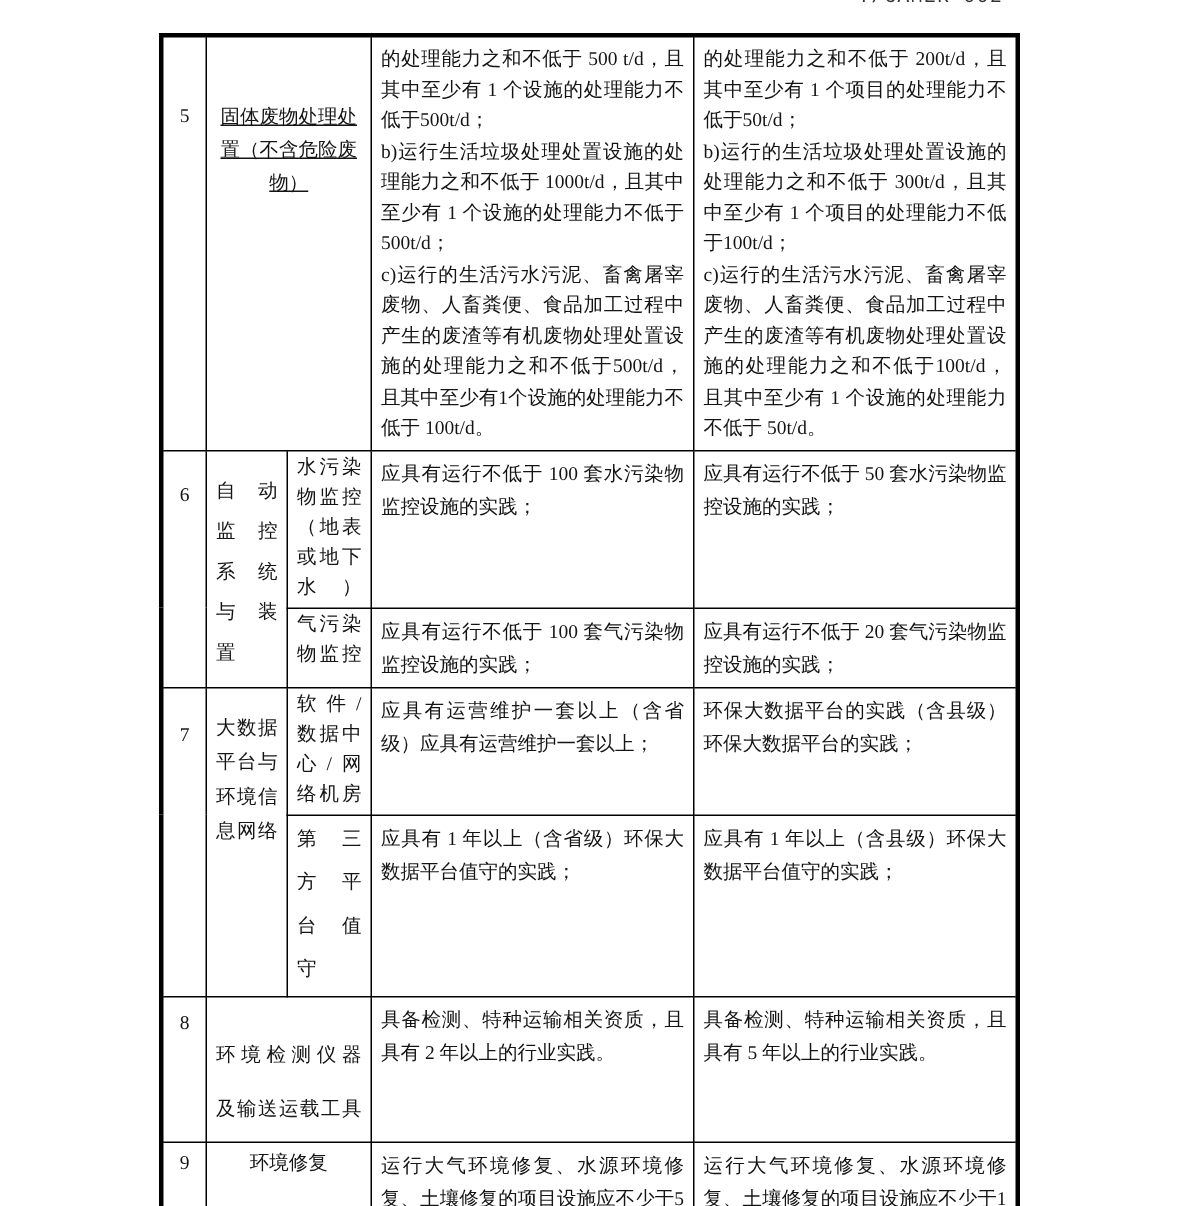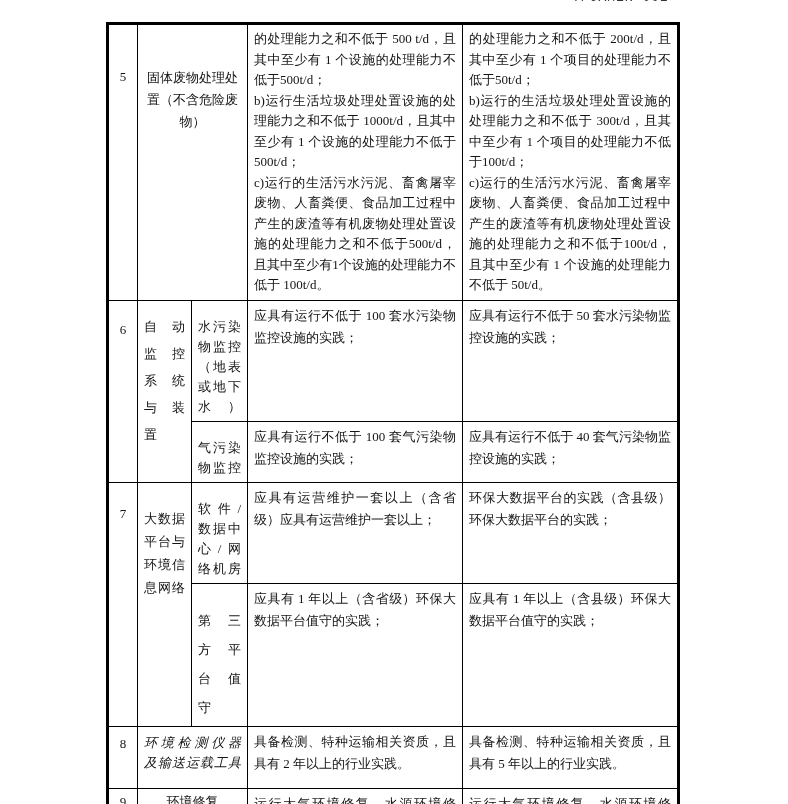--- a/index.html
+++ b/index.html
@@ -26,28 +26,28 @@
     font-size:13px;line-height:22px;padding:4px 6px;overflow:hidden;
     word-break:break-all;
   }
   .num{text-align:center;}
   .cat{text-align:center;white-space:pre-line;}
   .jlast{text-align:justify;text-align-last:justify;white-space:pre-line;}
   .content{text-align:justify;white-space:pre-line;}
   
   .r5 td{line-height:20.5px;}
   .r5 .num{padding-top:42px;}
-  .r5 .cat{padding-top:42px;line-height:22px;}
+  .r5 .cat{padding-top:42px;line-height:22px;text-decoration:underline;}
   .r6a .num{padding-top:18px;}
   .catR6{padding-top:12px;line-height:27px;}
-  .subcell{line-height:20px;padding-top:16px;}
+  .subcell{line-height:20px;padding-top:0;}
   .r7a .num{padding-top:20px;}
-  .catR7{padding-top:24px;line-height:23px;}
-  .subR7b{line-height:29px;padding-top:22px;}
-  .catR8{padding-top:6px;line-height:20px;font-style:italic;}
+  .catR7{padding-top:14px;line-height:23px;}
+  .subR7b{line-height:29px;padding-top:0;}
+  .catR8{padding-top:20px;line-height:36px;}
   .r8 .num{padding-top:6px;}
   .r9 .num{padding-top:2px;}
   .catR9{padding-top:2px;}
 </style>
 </head>
 <body>
 
 <div class="clipped-header">
   <span>T/CAMER 002—2019</span>
 </div>
@@ -88,21 +88,21 @@
 或地下
 水）</td>
     <td class="content">应具有运行不低于 100 套水污染物监控设施的实践；</td>
     <td class="content">应具有运行不低于 50 套水污染物监控设施的实践；</td>
   </tr>
 
   <tr style="height:45px">
     <td class="jlast subcell">气污染
 物监控</td>
     <td class="content">应具有运行不低于 100 套气污染物监控设施的实践；</td>
-    <td class="content">应具有运行不低于 40 套气污染物监控设施的实践；</td>
+    <td class="content">应具有运行不低于 20 套气污染物监控设施的实践；</td>
   </tr>
 
   <tr class="r7a" style="height:82px">
     <td class="num" rowspan="2">7</td>
     <td class="jlast catR7" rowspan="2">大数据
 平台与
 环境信
 息网络</td>
     <td class="jlast subcell">软件/
 数据中

